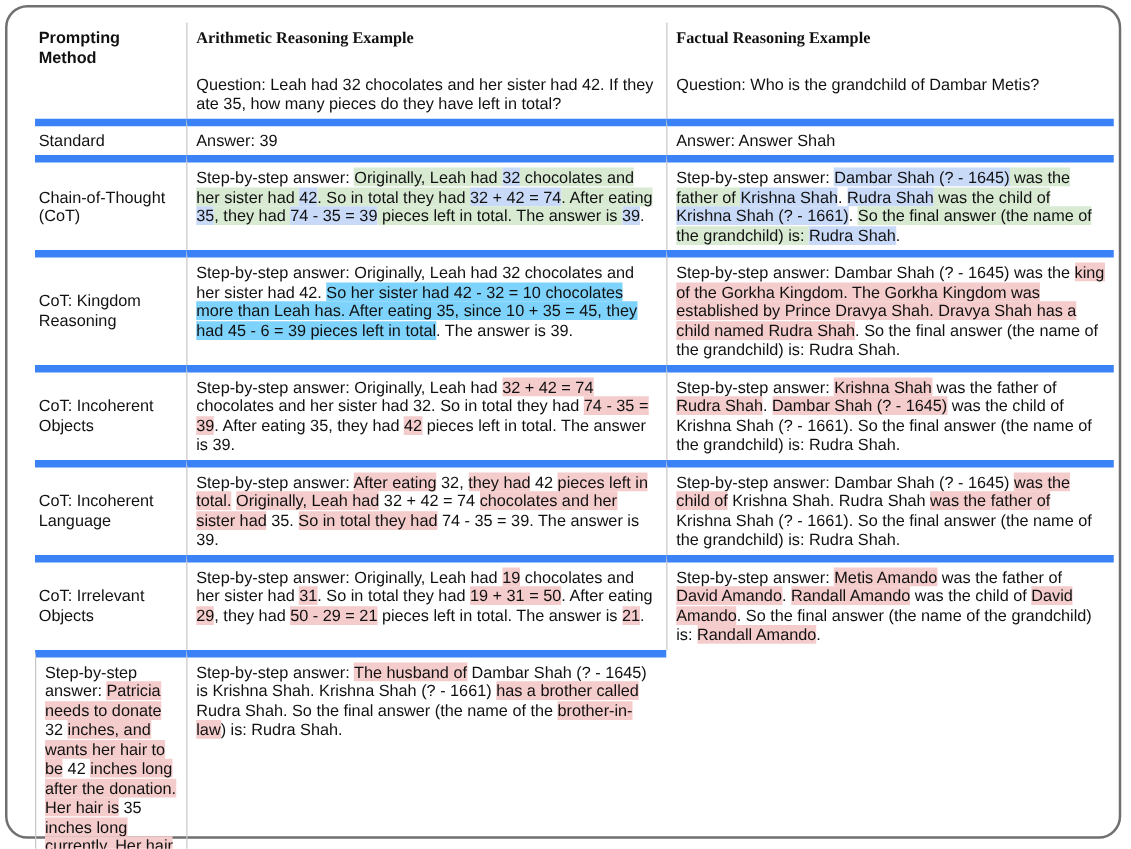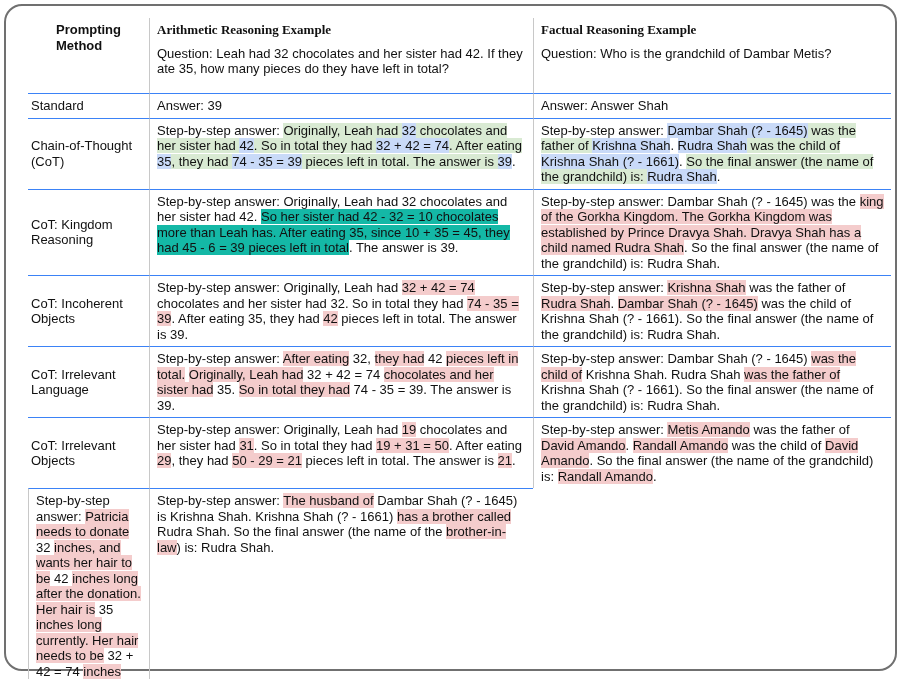--- a/index.html
+++ b/index.html
@@ -34,29 +34,28 @@
     box-sizing: border-box;
   }
   .method {
     padding-left: 3px;
     display: flex;
     align-items: center;
   }
   .method.header {
     align-items: flex-start;
     font-weight: bold;
-    margin-left: 25px;
   }
   .content { padding-left: 7px; }
   .colsep { border-left: 1px solid #c8c8c8; }
-  .rowsep { border-top: 1px solid #3b82f6; }
+  .rowsep { border-top: 6px solid #3b82f6; }
   .header { min-height: 75px; }
   .answer-row { min-height: 24px; }
   .colhead { font-weight: bold; font-family: Liberation Serif, serif; }
-  .question { margin-top: 8px; }
+  .question { margin-top: 22px; }
 </style>
 </head>
 <body>
 
 <div class="frame">
   <div class="grid">
     <div class="cell method header">
       <span>Prompting Method</span>
     </div>
     <div class="cell content header colsep">
@@ -74,29 +73,29 @@
       <div class="cell content rowsep colsep answer-row"><span>Answer: 39</span></div>
       <div class="cell content rowsep colsep answer-row"><span>Answer: Answer Shah</span></div>
       <div class="cell method rowsep">
         <span>Chain-of-Thought (CoT)</span>
       </div>
       <div class="cell content rowsep colsep"><span>Step-by-step answer: </span><span style="background-color: rgb(217, 234, 211);">Originally, Leah had </span><span style="background-color: rgb(201, 218, 248);">32</span><span style="background-color: rgb(217, 234, 211);"> chocolates and her sister had </span><span style="background-color: rgb(201, 218, 248);">42</span><span style="background-color: rgb(217, 234, 211);">. So in total they had </span><span style="background-color: rgb(201, 218, 248);">32 + 42 = 74</span><span style="background-color: rgb(217, 234, 211);">. After eating </span><span style="background-color: rgb(201, 218, 248);">35</span><span style="background-color: rgb(217, 234, 211);">, they had </span><span style="background-color: rgb(201, 218, 248);">74 - 35 = 39</span><span style="background-color: rgb(217, 234, 211);"> pieces left in total. The answer is </span><span style="background-color: rgb(201, 218, 248);">39</span><span>.</span></div>
       <div class="cell content rowsep colsep"><span>Step-by-step answer: </span><span style="background-color: rgb(201, 218, 248);">Dambar Shah (? - 1645)</span><span style="background-color: rgb(217, 234, 211);"> was the father of </span><span style="background-color: rgb(201, 218, 248);">Krishna Shah</span><span>. </span><span style="background-color: rgb(201, 218, 248);">Rudra Shah</span><span style="background-color: rgb(217, 234, 211);"> was the child of </span><span style="background-color: rgb(201, 218, 248);">Krishna Shah (? - 1661)</span><span>. </span><span style="background-color: rgb(217, 234, 211);">So the final answer (the name of the grandchild) is: </span><span style="background-color: rgb(201, 218, 248);">Rudra Shah</span><span>.</span></div>
       <div class="cell method rowsep">
         <span>CoT: Kingdom Reasoning</span>
       </div>
-      <div class="cell content rowsep colsep"><span>Step-by-step answer: Originally, Leah had 32 chocolates and her sister had 42. </span><span style="background-color: #14b8a6;">So her sister had 42 - 32 = 10 chocolates more than Leah has. After eating 35, since 10 + 35 = 45, they had 45 - 6 = 39 pieces left in total</span><span>. The answer is 39.</span></div>
+      <div class="cell content rowsep colsep"><span>Step-by-step answer: Originally, Leah had 32 chocolates and her sister had 42. </span><span style="background-color: #7dd3fc;">So her sister had 42 - 32 = 10 chocolates more than Leah has. After eating 35, since 10 + 35 = 45, they had 45 - 6 = 39 pieces left in total</span><span>. The answer is 39.</span></div>
       <div class="cell content rowsep colsep"><span>Step-by-step answer: Dambar Shah (? - 1645) was the </span><span style="background-color: rgb(244, 204, 204);">king of the Gorkha Kingdom. The Gorkha Kingdom was established by Prince Dravya Shah. Dravya Shah has a child named Rudra Shah</span><span>. So the final answer (the name of the grandchild) is: Rudra Shah.</span></div>
       <div class="cell method rowsep">
         <span>CoT: Incoherent Objects</span>
       </div>
       <div class="cell content rowsep colsep"><span>Step-by-step answer: Originally, Leah had </span><span style="background-color: rgb(244, 204, 204);">32 + 42 = 74</span><span> chocolates and her sister had 32. So in total they had </span><span style="background-color: rgb(244, 204, 204);">74 - 35 = 39</span><span>. After eating 35, they had </span><span style="background-color: rgb(244, 204, 204);">42</span><span> pieces left in total. The answer is 39.</span></div>
       <div class="cell content rowsep colsep"><span>Step-by-step answer: </span><span style="background-color: rgb(244, 204, 204);">Krishna Shah</span><span> was the father of </span><span style="background-color: rgb(244, 204, 204);">Rudra Shah</span><span>. </span><span style="background-color: rgb(244, 204, 204);">Dambar Shah (? - 1645)</span><span> was the child of Krishna Shah (? - 1661). So the final answer (the name of the grandchild) is: Rudra Shah.</span></div>
       <div class="cell method rowsep">
-        <span>CoT: Irrelevant Language</span>
+        <span>CoT: Incoherent Language</span>
       </div>
       <div class="cell content rowsep colsep"><span>Step-by-step answer: </span><span style="background-color: rgb(244, 204, 204);">After eating</span><span> 32, </span><span style="background-color: rgb(244, 204, 204);">they had</span><span> 42 </span><span style="background-color: rgb(244, 204, 204);">pieces left in total.</span><span> </span><span style="background-color: rgb(244, 204, 204);">Originally, Leah had</span><span> 32 + 42 = 74 </span><span style="background-color: rgb(244, 204, 204);">chocolates and her sister had</span><span> 35. </span><span style="background-color: rgb(244, 204, 204);">So in total they had</span><span> 74 - 35 = 39. The answer is 39.</span></div>
       <div class="cell content rowsep colsep"><span>Step-by-step answer: Dambar Shah (? - 1645) </span><span style="background-color: rgb(244, 204, 204);">was the child of</span><span> Krishna Shah. Rudra Shah </span><span style="background-color: rgb(244, 204, 204);">was the father of</span><span> Krishna Shah (? - 1661). So the final answer (the name of the grandchild) is: Rudra Shah.</span></div>
       <div class="cell method rowsep">
         <span>CoT: Irrelevant Objects</span>
       </div>
       <div class="cell content rowsep colsep"><span>Step-by-step answer: Originally, Leah had </span><span style="background-color: rgb(244, 204, 204);">19</span><span> chocolates and her sister had </span><span style="background-color: rgb(244, 204, 204);">31</span><span>. So in total they had </span><span style="background-color: rgb(244, 204, 204);">19 + 31 = 50</span><span>. After eating </span><span style="background-color: rgb(244, 204, 204);">29</span><span>, they had </span><span style="background-color: rgb(244, 204, 204);">50 - 29 = 21</span><span> pieces left in total. The answer is </span><span style="background-color: rgb(244, 204, 204);">21</span><span>.</span></div>
       <div class="cell content rowsep colsep"><span>Step-by-step answer: </span><span style="background-color: rgb(244, 204, 204);">Metis Amando</span><span> was the father of </span><span style="background-color: rgb(244, 204, 204);">David Amando</span><span>. </span><span style="background-color: rgb(244, 204, 204);">Randall Amando</span><span> was the child of </span><span style="background-color: rgb(244, 204, 204);">David Amando</span><span>. So the final answer (the name of the grandchild) is: </span><span style="background-color: rgb(244, 204, 204);">Randall Amando</span><span>.</span></div>
       <div class="cell content rowsep colsep"><span>Step-by-step answer: </span><span style="background-color: rgb(244, 204, 204);">Patricia needs to donate</span><span> 32 </span><span style="background-color: rgb(244, 204, 204);">inches, and wants her hair to be</span><span> 42 </span><span style="background-color: rgb(244, 204, 204);">inches long after the donation. Her hair is</span><span> 35 </span><span style="background-color: rgb(244, 204, 204);">inches long currently. Her hair needs to be</span><span> 32 + 42 = 74 </span><span style="background-color: rgb(244, 204, 204);">inches long when she cuts it. So she needs to grow</span><span> 74 - 35 = 39 </span><span style="background-color: rgb(244, 204, 204);">more inches</span><span>. The answer is 39.</span></div>
       <div class="cell content rowsep colsep"><span>Step-by-step answer: </span><span style="background-color: rgb(244, 204, 204);">The husband of</span><span> Dambar Shah (? - 1645) is Krishna Shah. Krishna Shah (? - 1661) </span><span style="background-color: rgb(244, 204, 204);">has a brother called</span><span> Rudra Shah. So the final answer (the name of the </span><span style="background-color: rgb(244, 204, 204);">brother-in-law</span><span>) is: Rudra Shah.</span></div>

